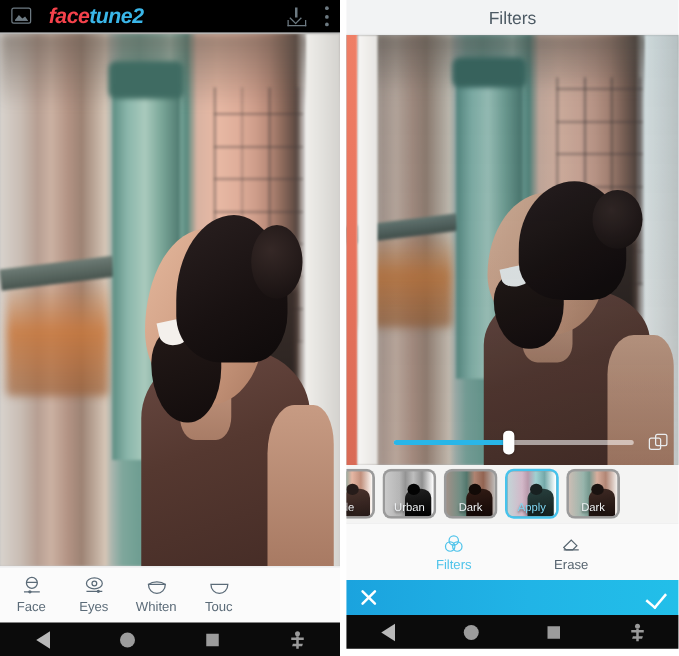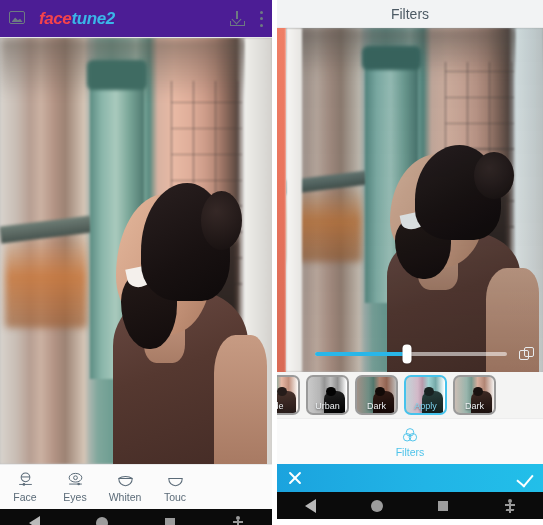--- a/index.html
+++ b/index.html
@@ -11,21 +11,21 @@
   .screens{ position:relative; width:543px; height:525px; display:flex; }
 
   
   .panel{ position:relative; height:525px; overflow:hidden; background:#fff; }
   .panel-left{ width:272px; }
   .panel-gap{ width:5px; height:525px; background:#ffffff; }
   .panel-right{ width:266px; }
 
   
   .appbar{
-    position:relative; height:38px; background:#4c1d95;
+    position:relative; height:27px; background:#000000;
     display:flex; align-items:center; padding:0 9px;
     border-bottom:1px solid #e6e7e8;
   }
   .appbar-icon{ width:17px; height:15px; position:relative; flex:0 0 auto; }
   .gallery-ico{
     width:16px;height:13px;border:1.3px solid #6d7a82;border-radius:2px;position:relative;
   }
   .gallery-ico:after{
     content:""; position:absolute; left:1.5px; bottom:1px; width:11px; height:5px;
     border-bottom:1.3px solid #6d7a82;
@@ -510,20 +510,29 @@
       <div class="tab active">
         <span class="tglyph">
           <svg width="18" height="18" viewBox="0 0 24 24" fill="none" stroke="#4ec3ea" stroke-width="1.3">
             <circle cx="12" cy="8.5" r="5"></circle>
               <circle cx="8.2" cy="15" r="5"></circle>
               <circle cx="15.8" cy="15" r="5"></circle>
           </svg>
         </span>
         <span class="tlab">Filters</span>
       </div>
+      <div class="tab">
+        <span class="tglyph">
+          <svg width="18" height="18" viewBox="0 0 24 24" fill="none" stroke="#56646f" stroke-width="1.3">
+            <path d="M4 16l8-8 6 6-4.5 4.5H6.5z"></path>
+              <path d="M4 18.5h16"></path>
+          </svg>
+        </span>
+        <span class="tlab">Erase</span>
+      </div>
     </div>
 
     <div class="actionbar">
       <div class="xmark">
           <i class="a"></i>
           <i class="b"></i>
         </div>
       <div class="checkmark"></div>
     </div>
 

